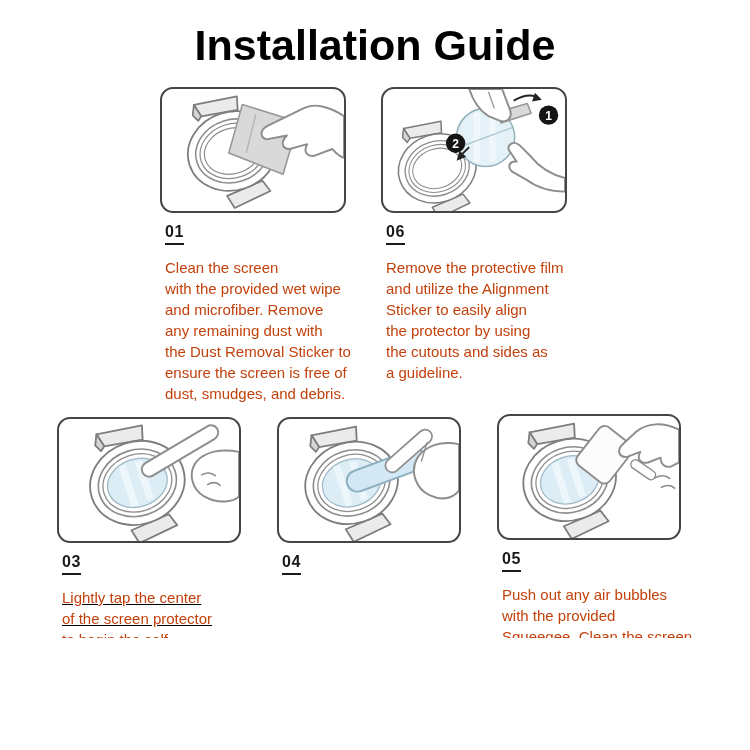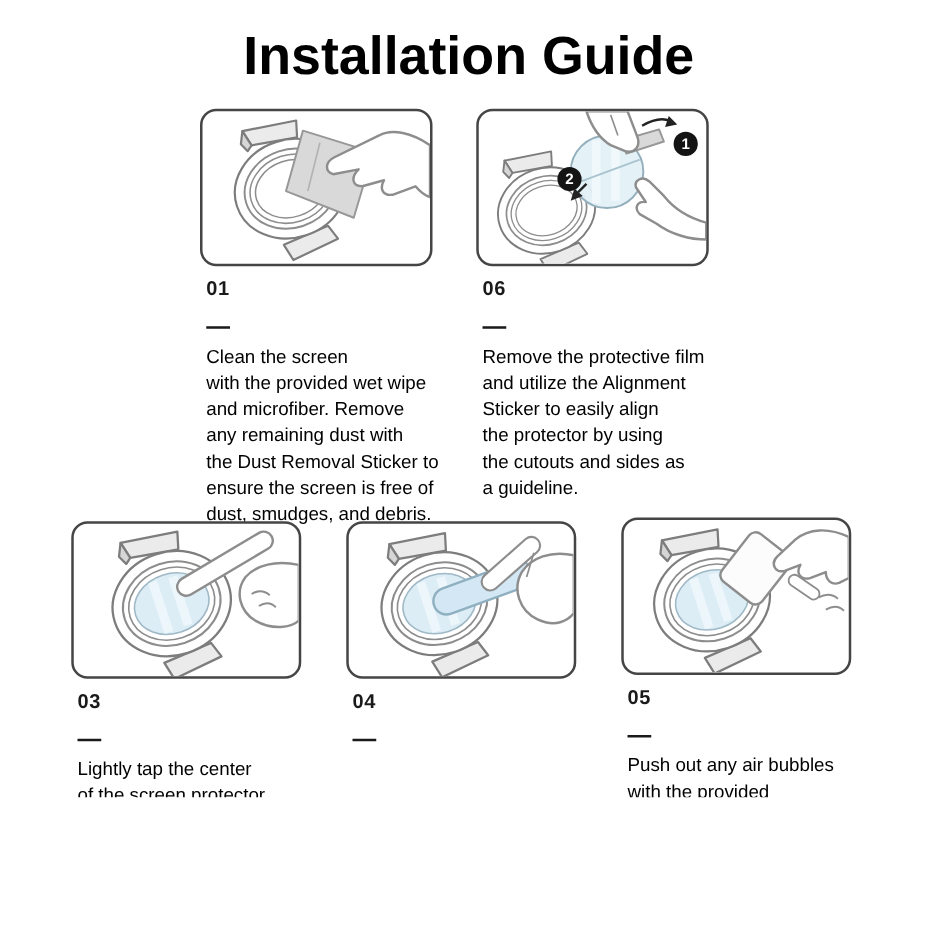--- a/index.html
+++ b/index.html
@@ -7,27 +7,27 @@
         font-family:"Liberation Sans",sans-serif;overflow:hidden;}
   .title{position:absolute;top:21px;left:0;width:100%;text-align:center;
          font-size:43px;font-weight:700;color:#000;}
   .step{position:absolute;}
   .panel{border:2px solid #454545;border-radius:13px;background:#fff;
          box-sizing:border-box;overflow:hidden;}
   .panel svg{width:100%;height:100%;display:block;}
   .row1 .panel{width:186px;height:126px;}
   .row2 .panel{width:184px;height:126px;}
   .num{display:inline-block;margin:10px 0 0 5px;font-size:16px;font-weight:700;
-       color:#1a1a1a;border-bottom:2.5px solid #1a1a1a;padding-bottom:20px;
+       color:#1a1a1a;border-bottom:2.5px solid #1a1a1a;padding-bottom:2px;
        letter-spacing:.5px;}
-  .desc{margin:12px 0 0 5px;font-size:15px;line-height:21px;color:#000000;
+  .desc{margin:12px 0 0 5px;font-size:15px;line-height:21px;color:#c2410c;
         white-space:pre-line;}
   #step1{left:160px;top:87px;}
   #step2{left:381px;top:87px;}
-  #step3{left:57px;top:417px;}
+  #step3{left:57px;top:417px;text-decoration:underline;}
   #step4{left:277px;top:417px;}
   #step5{left:497px;top:414px;}
   svg text{font-family:"Liberation Sans",sans-serif;}
   .badge-num{font-size:12.5px;font-weight:bold;fill:#fff;text-anchor:middle;}
 </style>
 </head>
 <body>
 
 <div class="page">
 

